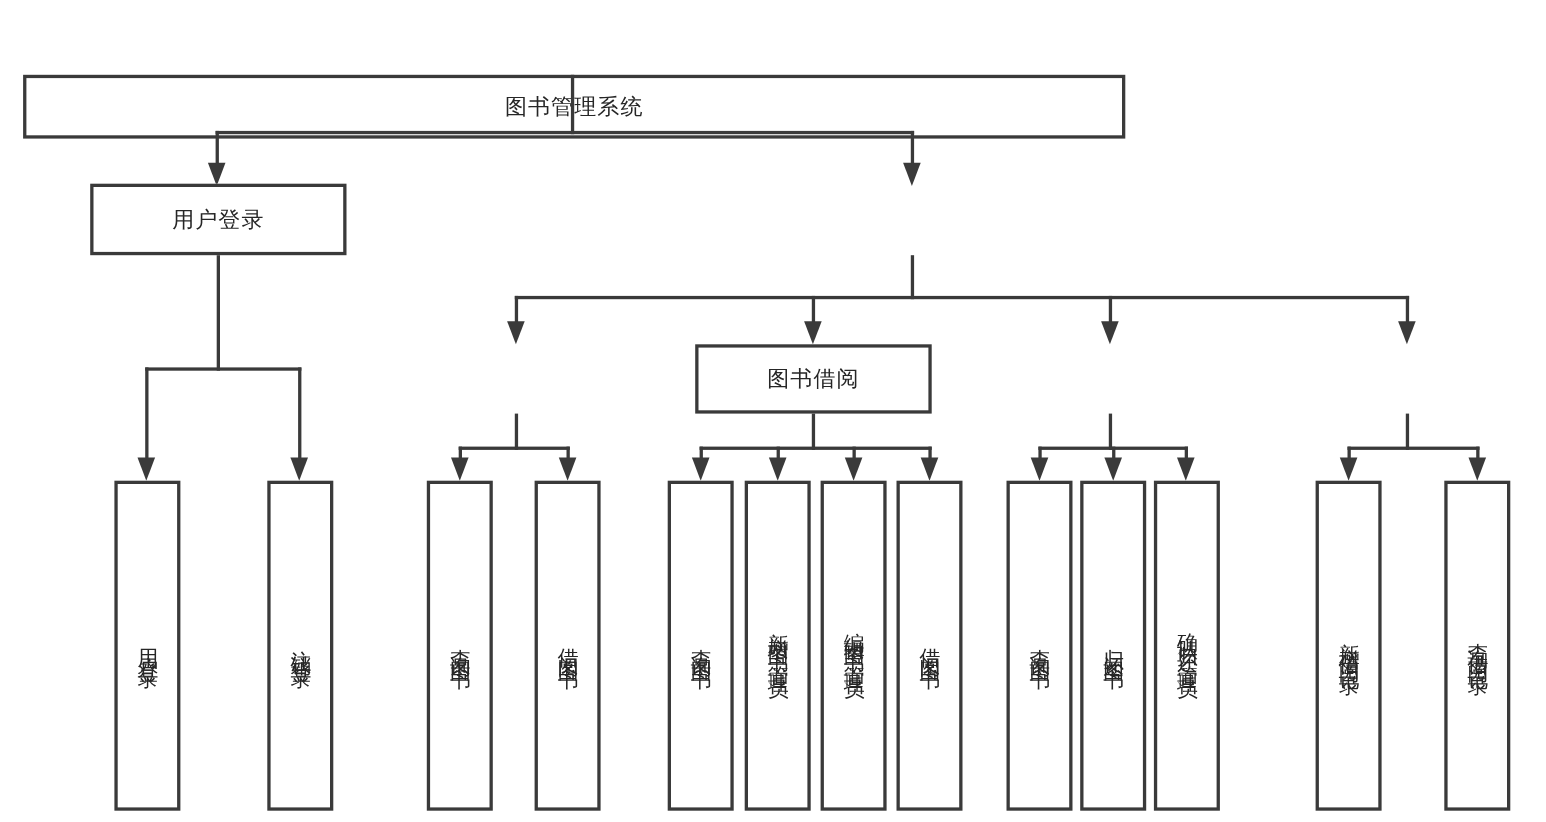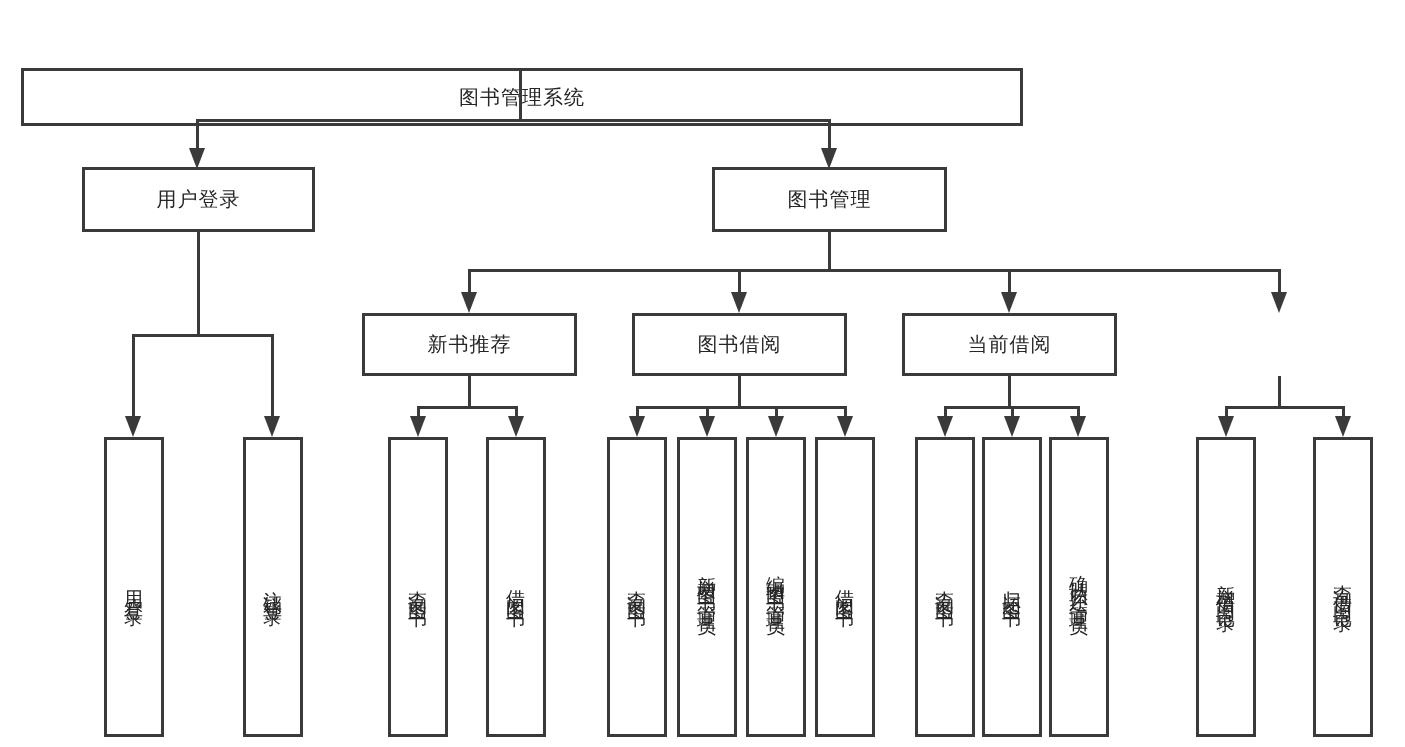--- a/index.html
+++ b/index.html
@@ -44,50 +44,41 @@
   <div class="line" style="left:519px;top:68px;width:3px;height:54px;"></div>
   <div class="line" style="left:196px;top:119px;width:635px;height:3px;"></div>
   <div class="line" style="left:196px;top:119px;width:3px;height:33px;"></div>
   <div class="arrow" style="left:189px;top:148px;"></div>
   <div class="line" style="left:828px;top:119px;width:3px;height:33px;"></div>
   <div class="arrow" style="left:821px;top:148px;"></div>
 
   <div class="box hbox" style="left:82px;top:167px;width:233px;height:65px;">
     <span>用户登录</span>
   </div>
-  <div class="box hbox" style="left:712px;top:167px;width:235px;height:65px;">
-    <span>图书管理</span>
-  </div>
 
   <div class="line" style="left:197px;top:232px;width:3px;height:105px;"></div>
   <div class="line" style="left:132px;top:334px;width:142px;height:3px;"></div>
   <div class="line" style="left:132px;top:334px;width:3px;height:86px;"></div>
   <div class="arrow" style="left:125px;top:416px;"></div>
   <div class="line" style="left:271px;top:334px;width:3px;height:86px;"></div>
   <div class="arrow" style="left:264px;top:416px;"></div>
 
   <div class="line" style="left:828px;top:232px;width:3px;height:40px;"></div>
   <div class="line" style="left:468px;top:269px;width:813px;height:3px;"></div>
   <div class="line" style="left:468px;top:269px;width:3px;height:26px;"></div>
   <div class="arrow" style="left:461px;top:292px;"></div>
   <div class="line" style="left:738px;top:269px;width:3px;height:26px;"></div>
   <div class="arrow" style="left:731px;top:292px;"></div>
   <div class="line" style="left:1008px;top:269px;width:3px;height:26px;"></div>
   <div class="arrow" style="left:1001px;top:292px;"></div>
   <div class="line" style="left:1278px;top:269px;width:3px;height:26px;"></div>
   <div class="arrow" style="left:1271px;top:292px;"></div>
 
-  <div class="box hbox" style="left:362px;top:313px;width:215px;height:63px;">
-    <span>新书推荐</span>
-  </div>
   <div class="box hbox" style="left:632px;top:313px;width:215px;height:63px;">
     <span>图书借阅</span>
-  </div>
-  <div class="box hbox" style="left:902px;top:313px;width:215px;height:63px;">
-    <span>当前借阅</span>
   </div>
 
   <div class="line" style="left:468px;top:376px;width:3px;height:33px;"></div>
   <div class="line" style="left:417px;top:406px;width:101px;height:3px;"></div>
   <div class="line" style="left:417px;top:406px;width:3px;height:14px;"></div>
   <div class="arrow" style="left:410px;top:416px;"></div>
   <div class="line" style="left:515px;top:406px;width:3px;height:14px;"></div>
   <div class="arrow" style="left:508px;top:416px;"></div>
 
   <div class="line" style="left:738px;top:376px;width:3px;height:33px;"></div>

